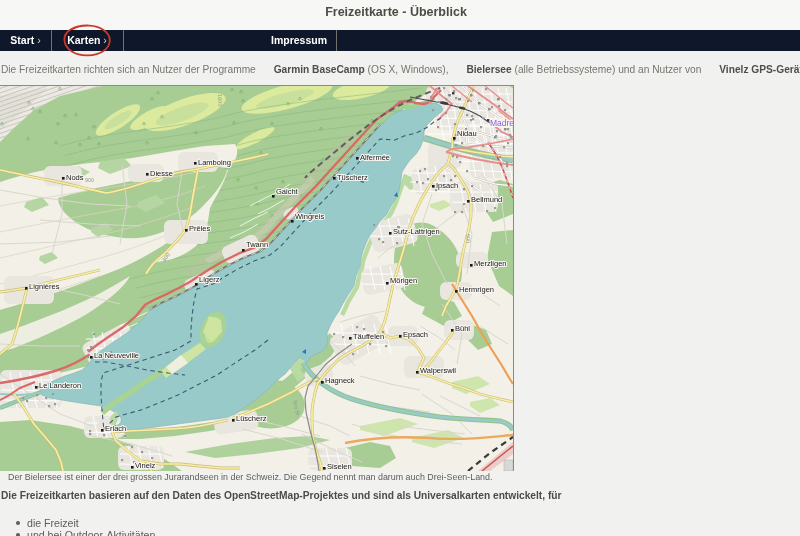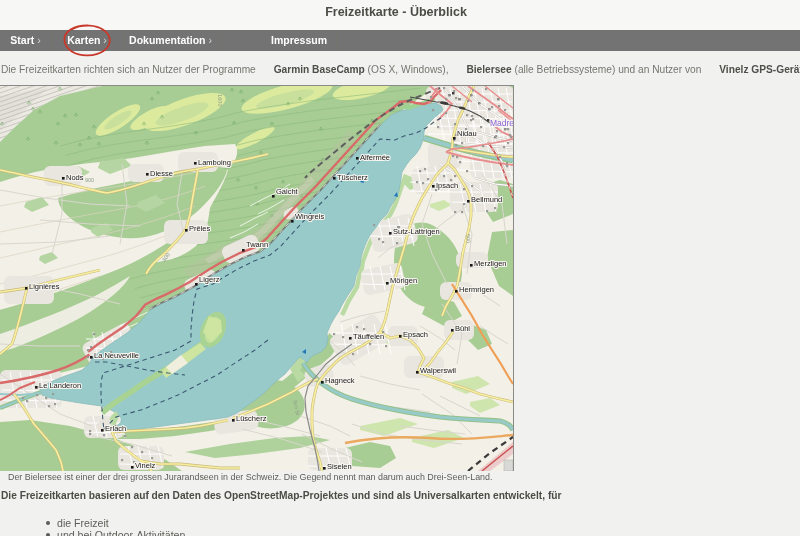--- a/index.html
+++ b/index.html
@@ -1,40 +1,39 @@
 <!DOCTYPE html>
 <html><head>
 <meta charset="utf-8">
 <style>
   html,body{margin:0;padding:0;}
   body{width:800px;height:536px;background:#f1f1ef;font-family:"Liberation Sans",sans-serif;overflow:hidden;position:relative;-webkit-font-smoothing:antialiased;}
   .topband{position:absolute;top:0;left:0;width:800px;height:30px;background:#f7f7f5;}
   .title{position:absolute;top:5px;left:0;width:792px;text-align:center;font-size:12.5px;font-weight:bold;color:#4c4c46;}
-  .nav{position:absolute;top:30px;left:0;width:800px;height:21px;background:#737373;}
+  .nav{position:absolute;top:30px;left:0;width:800px;height:21px;background:#0f172a;}
   .nav .it{position:absolute;top:0;height:21px;line-height:21px;text-align:center;color:#fff;font-size:10.5px;font-weight:bold;border-right:1px solid #73736d;}
   .nav .arr{color:#d8d8d4;font-weight:normal;}
   .para{position:absolute;top:64px;left:1px;width:800px;font-size:10.2px;color:#76766f;white-space:nowrap;}
   .para b{color:#4e4e48;padding-left:15px;}
   .mapwrap{position:absolute;top:85px;left:0;width:514px;height:386px;border-top:1px solid #8a8a86;border-right:1px solid #8a8a86;border-bottom:1px solid #8a8a86;box-sizing:border-box;}
   .caption{position:absolute;top:472px;left:8px;width:800px;font-size:8.9px;color:#5d5d58;}
   .bold2{position:absolute;top:490px;left:1px;width:800px;font-size:10.2px;font-weight:bold;color:#4c4c46;}
   .bullets{position:absolute;top:518px;left:1px;font-size:10.6px;color:#5d5d58;}
-  .bullets div{line-height:11.5px;padding-left:30px;}
+  .bullets div{line-height:11.5px;}
   
   .bullets .b{display:inline-block;width:4px;height:4px;border-radius:2px;background:#5d5d58;vertical-align:2px;margin-right:7px;margin-left:15px;}
   .redring{position:absolute;top:23px;left:59px;width:56px;height:35px;pointer-events:none;}
 </style>
 </head>
 <body>
 <div class="topband"></div>
 <div class="title">Freizeitkarte - Überblick</div>
 <div class="nav">
   <div class="it" style="left:0;width:51px;">Start <span class="arr">›</span></div>
   <div class="it" style="left:51px;width:72px;">Karten <span class="arr">›</span></div>
-  <div class="it" style="left:123px;width:95px;">Dokumentation <span class="arr">›</span></div>
   <div class="it" style="left:218px;width:74px;margin-left:44px;">Impressum</div>
 </div>
 <div class="para">Die Freizeitkarten richten sich an Nutzer der Programme <b>Garmin BaseCamp</b> (OS X, Windows), <b>Bielersee</b> (alle Betriebssysteme) und an Nutzer von <b>Vinelz GPS-Geräten</b>.</div>
 
 <div class="mapwrap">
 <svg width="513" height="385" viewBox="0 0 513 385">
   <rect x="0" y="0" width="513" height="385" fill="#f3f0e7"></rect>
   <path fill="#a7cd94" d="M0.0,0.0 L437.0,0.0 L408.0,20.0 L394.0,31.0 L384.0,41.0 L374.0,52.0 L364.0,63.0 L354.0,74.0 L344.0,85.0 L334.0,96.0 L324.0,107.0 L314.0,117.0 L304.0,127.0 L294.0,138.0 L284.0,149.0 L274.0,160.0 L264.0,168.0 L256.0,171.0 L248.0,174.0 L240.0,178.0 L230.0,183.0 L218.0,190.0 L207.0,197.0 L198.0,203.0 L187.0,209.0 L175.0,215.0 L164.0,220.0 L153.0,226.0 L144.0,237.0 L130.0,249.0 L115.0,259.0 L105.0,266.0 L96.0,273.0 L88.0,280.0 L60.0,287.0 L30.0,293.0 L0.0,298.0 L0,298 Z"></path>
   <clipPath id="fc">
         <path d="M0.0,0.0 L437.0,0.0 L408.0,20.0 L394.0,31.0 L384.0,41.0 L374.0,52.0 L364.0,63.0 L354.0,74.0 L344.0,85.0 L334.0,96.0 L324.0,107.0 L314.0,117.0 L304.0,127.0 L294.0,138.0 L284.0,149.0 L274.0,160.0 L264.0,168.0 L256.0,171.0 L248.0,174.0 L240.0,178.0 L230.0,183.0 L218.0,190.0 L207.0,197.0 L198.0,203.0 L187.0,209.0 L175.0,215.0 L164.0,220.0 L153.0,226.0 L144.0,237.0 L130.0,249.0 L115.0,259.0 L105.0,266.0 L96.0,273.0 L88.0,280.0 L60.0,287.0 L30.0,293.0 L0.0,298.0 L0,298 Z"></path>

